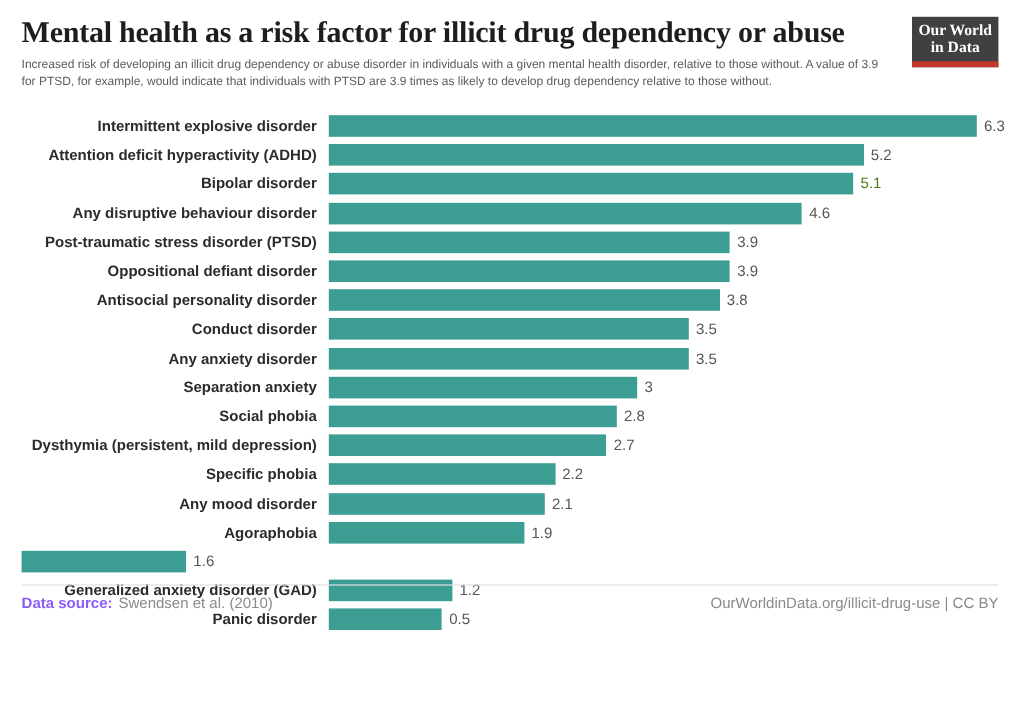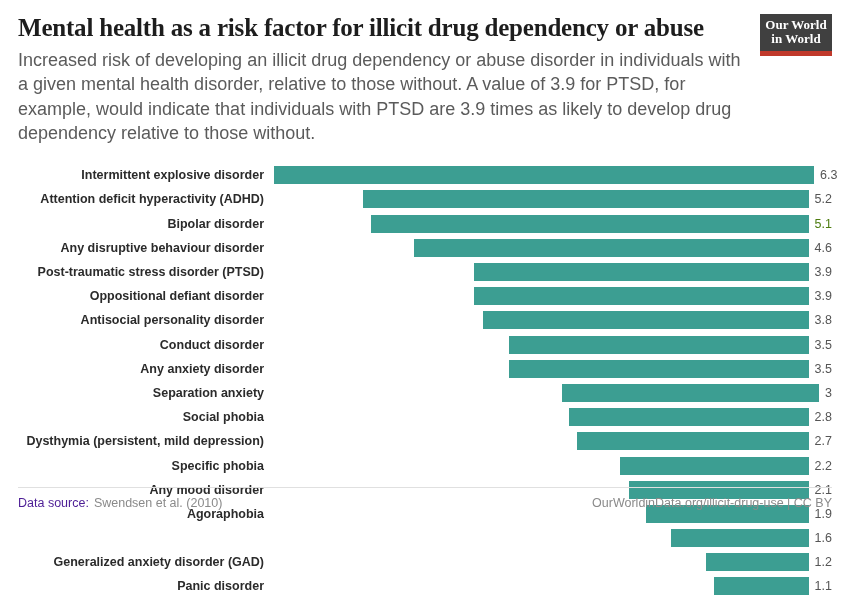--- a/index.html
+++ b/index.html
@@ -28,21 +28,21 @@
   .title {
     font-size: 25px;
     font-weight: 400;
     color: #1d1d1d;
     letter-spacing: -0.2px;
     margin: 0 0 6px 0;
     font-family: "Liberation Serif", serif;
     font-weight: 700;
   }
   .subtitle {
-    font-size: 18px;
+    font-size: 10px;
     line-height: 1.35;
     color: #5b5b5b;
     margin: 0;
     max-width: 730px;
   }
   .logo {
     position: absolute;
     top: 0px;
     right: 0px;
     width: 72px;
@@ -84,21 +84,20 @@
     color: #2b2b2b;
     white-space: nowrap;
     overflow: hidden;
   }
   .bar-wrap {
     position: relative;
     flex: 1 1 auto;
     height: 100%;
     display: flex;
     align-items: center;
-    justify-content: flex-end;
   }
   .bar {
     height: 18px;
     background: #3c9e92;
   }
   .bar-value {
     font-size: 12.5px;
     color: #555555;
     margin-left: 6px;
     white-space: nowrap;
@@ -110,22 +109,22 @@
     bottom: 14px;
     border-top: 1px solid #e0e0e0;
     padding-top: 8px;
     display: flex;
     justify-content: space-between;
     align-items: center;
     font-size: 12.5px;
     color: #8a8a8a;
   }
   .source-label {
-    font-weight: 400;
-    color: #4c1d95;
+    font-weight: 700;
+    color: #8b5cf6;
   }
   .source-text {
     color: #8a8a8a;
   }
   .footer-left {
     display: flex;
     gap: 5px;
     align-items: baseline;
   }
   .footer-right {
@@ -135,21 +134,21 @@
 </head>
 <body>
 
 <div class="page">
 
   <div class="header">
     <h1 class="title">Mental health as a risk factor for illicit drug dependency or abuse</h1>
     <p class="subtitle">Increased risk of developing an illicit drug dependency or abuse disorder in individuals with a given mental health disorder, relative to those without. A value of 3.9 for PTSD, for example, would indicate that individuals with PTSD are 3.9 times as likely to develop drug dependency relative to those without.</p>
     <div class="logo">
       <div>Our World</div>
-      <div>in World</div>
+      <div>in Data</div>
     </div>
   </div>
 
   <div class="chart-area">
     <div class="rows" id="rows">
         <div class="row">
           <div class="row-label">Intermittent explosive disorder</div>
           <div class="bar-wrap">
             <div class="bar" style="width: 540px; background: rgb(60, 158, 146);"></div>
             <div class="bar-value" style="color: rgb(85, 85, 85);">6.3</div>
@@ -263,21 +262,21 @@
           <div class="row-label">Generalized anxiety disorder (GAD)</div>
           <div class="bar-wrap">
             <div class="bar" style="width: 102.857px; background: rgb(60, 158, 146);"></div>
             <div class="bar-value" style="color: rgb(85, 85, 85);">1.2</div>
           </div>
         </div>
         <div class="row">
           <div class="row-label">Panic disorder</div>
           <div class="bar-wrap">
             <div class="bar" style="width: 94.2857px; background: rgb(60, 158, 146);"></div>
-            <div class="bar-value" style="color: rgb(85, 85, 85);">1.1</div>
+            <div class="bar-value" style="color: rgb(85, 85, 85);">0.5</div>
           </div>
         </div>
       </div>
   </div>
 
   <div class="footer">
     <div class="footer-left">
       <span class="source-label">Data source:</span>
       <span class="source-text">Swendsen et al. (2010)</span>
     </div>

